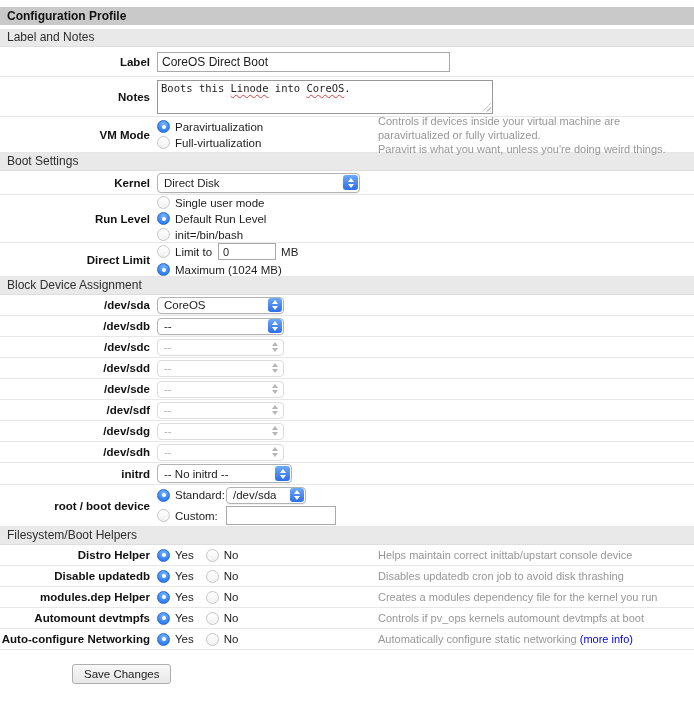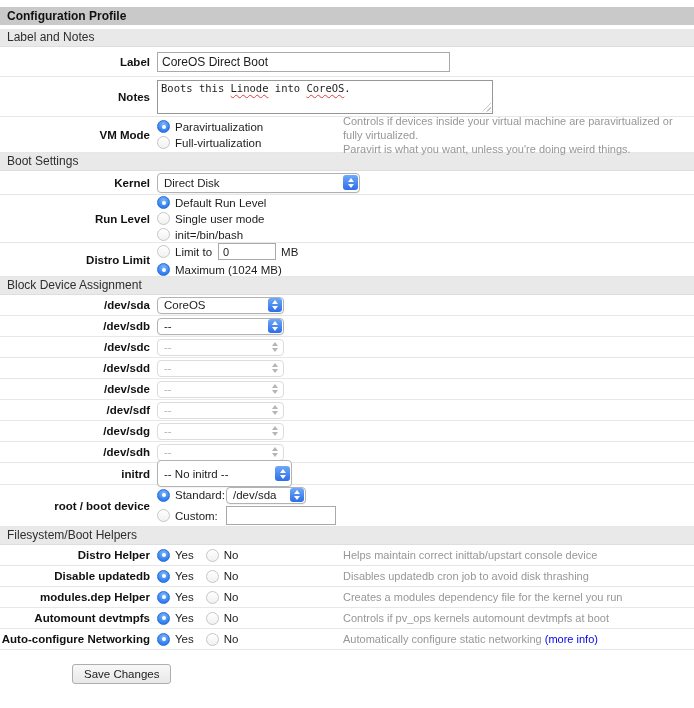--- a/index.html
+++ b/index.html
@@ -24,21 +24,21 @@
   }
 
   
   .row { display: flex; align-items: center; border-bottom: 1px solid #e7e7e7; }
   .lbl {
     flex: 0 0 157px; text-align: right; font-weight: bold;
     padding-right: 7px; font-size: 11.5px; color:#111;
   }
   .field { flex: 0 0 186px; }
   .fieldwide { flex: 1; }
-  .help { color: #979797; font-size: 11px; line-height: 14px; flex: 1; padding-right: 8px; }
+  .help { color: #979797; font-size: 11px; line-height: 14px; flex: 1; padding-right: 8px; margin-left: 35px; }
 
   .r-label  { height: 30px; }
   .r-notes  { height: 40px; }
   .r-vm     { height: 36px; }
   .r-kernel { height: 24px; }
   .r-run    { height: 48px; }
   .r-mem    { height: 34px; }
   .r-dev    { height: 21px; }
   .r-initrd { height: 22px; }
   .r-root   { height: 42px; }
@@ -105,21 +105,21 @@
   .tri-up { width:0; height:0; border-left:3px solid transparent; border-right:3px solid transparent; border-bottom:4px solid #fff; }
   .tri-dn { width:0; height:0; border-left:3px solid transparent; border-right:3px solid transparent; border-top:4px solid #fff; }
   .sel.disabled { border-color: #dcdcdc; color: #b2b2b2; box-shadow: none; }
   .sel.disabled .stepper { background: none; }
   .sel.disabled .tri-up { border-bottom-color: #b5b5b5; }
   .sel.disabled .tri-dn { border-top-color: #b5b5b5; }
 
   .sel-kernel { width: 203px; height: 20px; }
   .sel-dev    { width: 127px; height: 17px; }
   .sel-dev .stepper { width: 14px; height: 14px; }
-  .sel-initrd { width: 135px; height: 27px; }
+  .sel-initrd { width: 135px; height: 19px; }
   .sel-root   { width: 80px; height: 17px; }
   .sel-root .stepper { width: 14px; height: 14px; }
   .ctl-lbl { width: 56px; display: inline-block; }
 
   .link { color: #0000ee; cursor: pointer; }
 
   
   .save-row { padding: 14px 0 0 72px; }
   .save-btn {
     height: 20px; padding: 0 11px; font-family: "Liberation Sans", sans-serif;
@@ -181,35 +181,35 @@
             <span class="tri-up"></span>
             <span class="tri-dn"></span>
           </span>
       </div>
     </div>
   </div>
   <div class="row r-run">
     <div class="lbl">Run Level</div>
     <div class="fieldwide">
       <div class="rline">
-        <span class="radio on"></span>
-        <span class="rtext">Default Run Level</span>
-      </div>
-      <div class="rline">
         <span class="radio off"></span>
         <span class="rtext">Single user mode</span>
       </div>
       <div class="rline">
+        <span class="radio on"></span>
+        <span class="rtext">Default Run Level</span>
+      </div>
+      <div class="rline">
         <span class="radio off"></span>
         <span class="rtext">init=/bin/bash</span>
       </div>
     </div>
   </div>
   <div class="row r-mem">
-    <div class="lbl">Distro Limit</div>
+    <div class="lbl">Direct Limit</div>
     <div class="fieldwide">
       <div class="rline" style="height:20px;">
         <span class="radio off"></span>
         <span class="rtext">Limit to</span>
         <input class="tin" id="mem-input" type="text" style="margin-left: 6px;" value="0">
         <span class="rtext">MB</span>
       </div>
       <div class="rline">
         <span class="radio on"></span>
         <span class="rtext">Maximum (1024 MB)</span>

